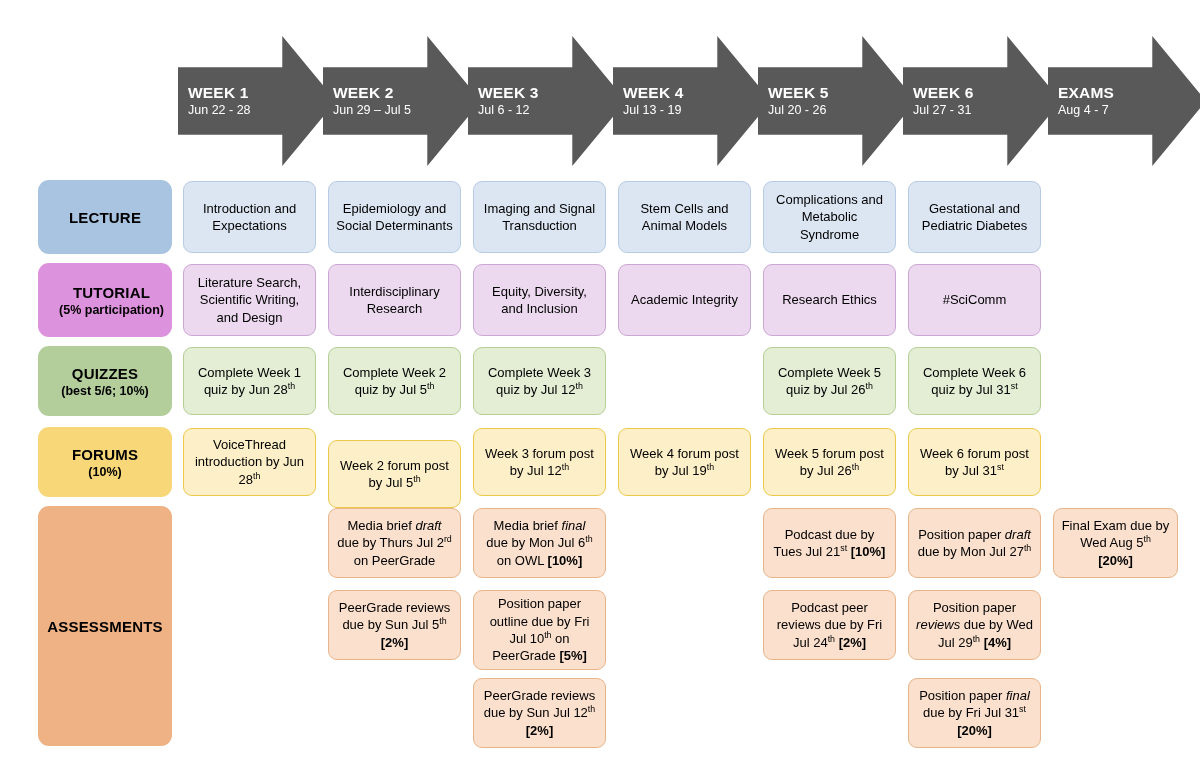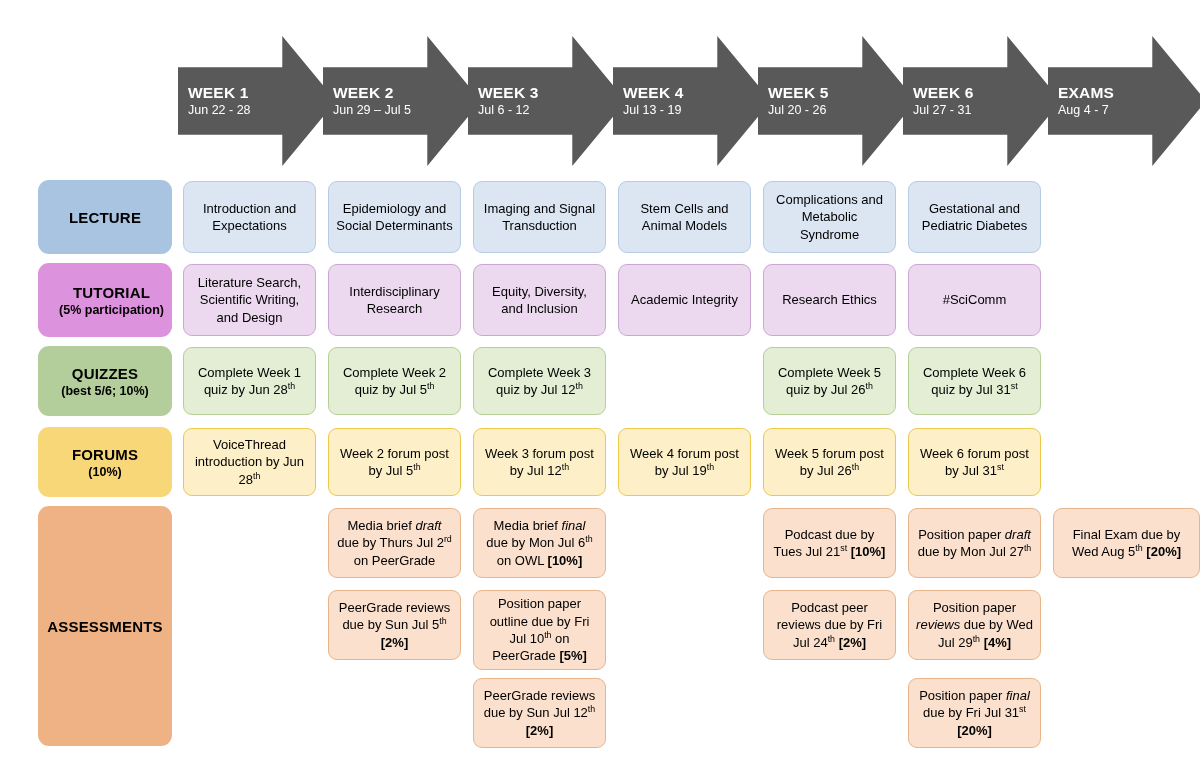--- a/index.html
+++ b/index.html
@@ -256,21 +256,21 @@
   <div class="cell theme-quiz" style="left:763px;top:347px;width:133px;height:68px">
     <span class="cell-inner"><span>Complete Week 5 quiz by Jul 26</span><sup>th</sup></span>
   </div>
   <div class="cell theme-quiz" style="left:908px;top:347px;width:133px;height:68px">
     <span class="cell-inner"><span>Complete Week 6 quiz by Jul 31</span><sup>st</sup></span>
   </div>
 
   <div class="cell theme-forum" style="left:183px;top:428px;width:133px;height:68px">
     <span class="cell-inner"><span>VoiceThread introduction by Jun 28</span><sup>th</sup></span>
   </div>
-  <div class="cell theme-forum" style="left:328px;top:428px;width:133px;height:68px">
+  <div class="cell theme-forum" style="left:328px;top:440px;width:133px;height:68px">
     <span class="cell-inner"><span>Week 2 forum post by Jul 5</span><sup>th</sup></span>
   </div>
   <div class="cell theme-forum" style="left:473px;top:428px;width:133px;height:68px">
     <span class="cell-inner"><span>Week 3 forum post by Jul 12</span><sup>th</sup></span>
   </div>
   <div class="cell theme-forum" style="left:618px;top:428px;width:133px;height:68px">
     <span class="cell-inner"><span>Week 4 forum post by Jul 19</span><sup>th</sup></span>
   </div>
   <div class="cell theme-forum" style="left:763px;top:428px;width:133px;height:68px">
     <span class="cell-inner"><span>Week 5 forum post by Jul 26</span><sup>th</sup></span>
@@ -306,17 +306,17 @@
   <div class="cell theme-assess" style="left:908px;top:508px;width:133px;height:70px">
     <span class="cell-inner"><span>Position paper </span><span class="it">draft</span><span> due by Mon Jul 27</span><sup>th</sup><span></span><span class="bd"></span></span>
   </div>
   <div class="cell theme-assess" style="left:908px;top:590px;width:133px;height:70px">
     <span class="cell-inner"><span>Position paper </span><span class="it">reviews</span><span> due by Wed Jul 29</span><sup>th</sup><span> </span><span class="bd">[4%]</span></span>
   </div>
   <div class="cell theme-assess" style="left:908px;top:678px;width:133px;height:70px">
     <span class="cell-inner"><span>Position paper </span><span class="it">final</span><span> due by Fri Jul 31</span><sup>st</sup><span> </span><span class="bd">[20%]</span></span>
   </div>
 
-  <div class="cell theme-assess" style="left:1053px;top:508px;width:147px;height:70px">
+  <div class="cell theme-assess" style="left:1053px;top:508px;width:125px;height:70px">
     <span class="cell-inner"><span>Final Exam due by Wed Aug 5</span><span class="it"></span><span></span><sup>th</sup><span> </span><span class="bd">[20%]</span></span>
   </div>
 
 </div>
 
 </body></html>

